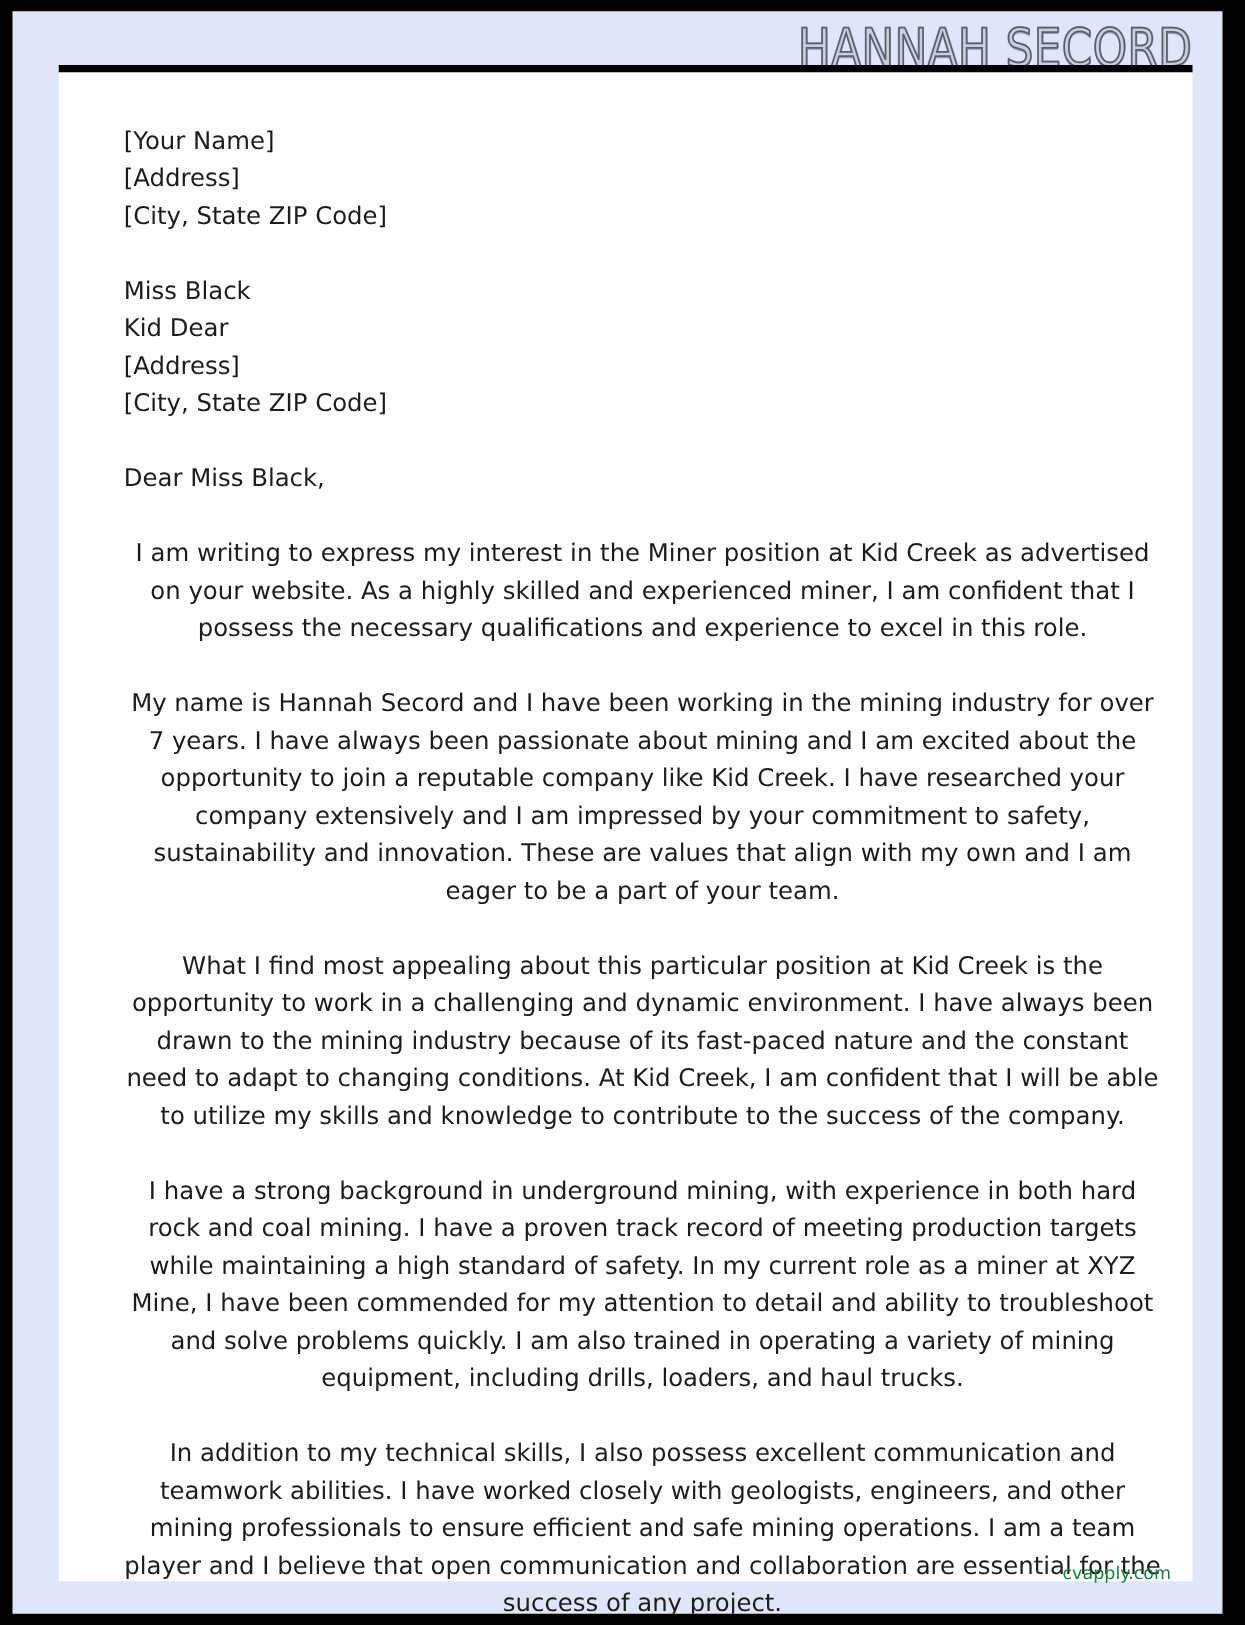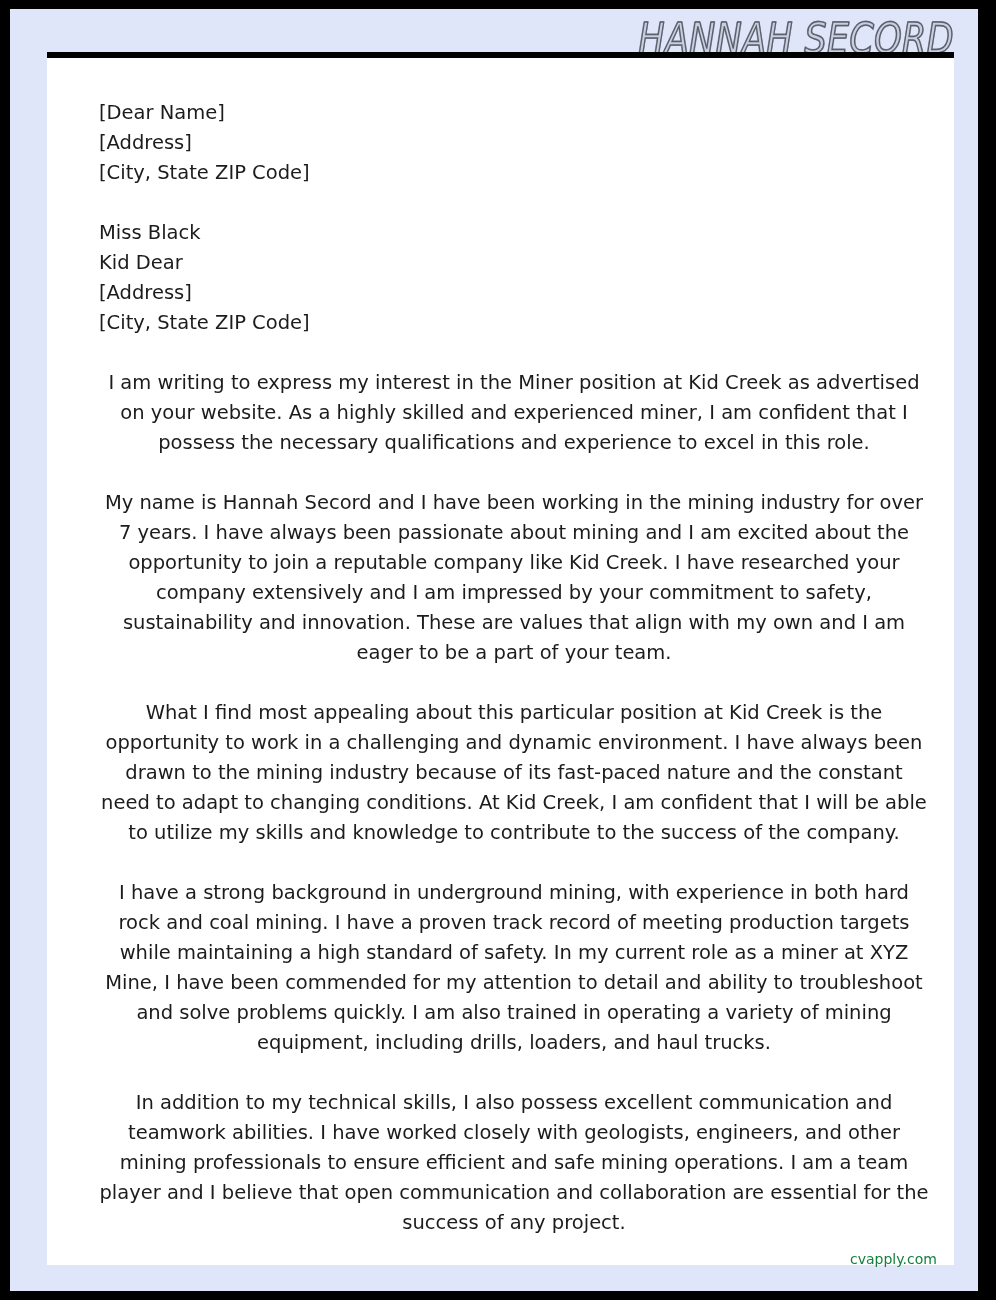--- a/index.html
+++ b/index.html
@@ -33,21 +33,20 @@
   }
 
   
   .header {
     position: absolute;
     left: 0;
     top: 8px;
     width: 944px;
     text-align: right;
     height: 46px;
-    font-style: italic;
   }
   .header-title {
     display: inline-block;
     font-family: "DejaVu Sans Condensed", "Liberation Sans Narrow", "Liberation Sans", sans-serif;
     font-size: 42px;
     line-height: 44px;
     letter-spacing: 0.5px;
     font-weight: 400;
     color: #c9cfe0;
     -webkit-text-stroke: 1.4px #5b5f6b;
@@ -137,32 +136,35 @@
     </div>
 
     <div class="rule"></div>
 
     <div class="sheet"></div>
 
     <div class="letter">
       <div class="letter-inner">
 
         <div class="block">
-          <div class="addr-line">[Dear Name]</div>
+          <div class="addr-line">[Your Name]</div>
           <div class="addr-line">[Address]</div>
           <div class="addr-line">[City, State ZIP Code]</div>
         </div>
 
         <div class="block">
           <div class="addr-line">Miss Black</div>
           <div class="addr-line">Kid Dear</div>
           <div class="addr-line">[Address]</div>
           <div class="addr-line">[City, State ZIP Code]</div>
         </div>
 
+        <div class="block">
+          <div class="salutation">Dear Miss Black,</div>
+        </div>
 
         <div class="block">
           <p class="para">I am writing to express my interest in the Miner position at Kid Creek as advertised on your website. As a highly skilled and experienced miner, I am confident that I possess the necessary qualifications and experience to excel in this role.</p>
         </div>
         <div class="block">
           <p class="para">My name is Hannah Secord and I have been working in the mining industry for over 7 years. I have always been passionate about mining and I am excited about the opportunity to join a reputable company like Kid Creek. I have researched your company extensively and I am impressed by your commitment to safety, sustainability and innovation. These are values that align with my own and I am eager to be a part of your team.</p>
         </div>
         <div class="block">
           <p class="para">What I find most appealing about this particular position at Kid Creek is the opportunity to work in a challenging and dynamic environment. I have always been drawn to the mining industry because of its fast-paced nature and the constant need to adapt to changing conditions. At Kid Creek, I am confident that I will be able to utilize my skills and knowledge to contribute to the success of the company.</p>
         </div>

